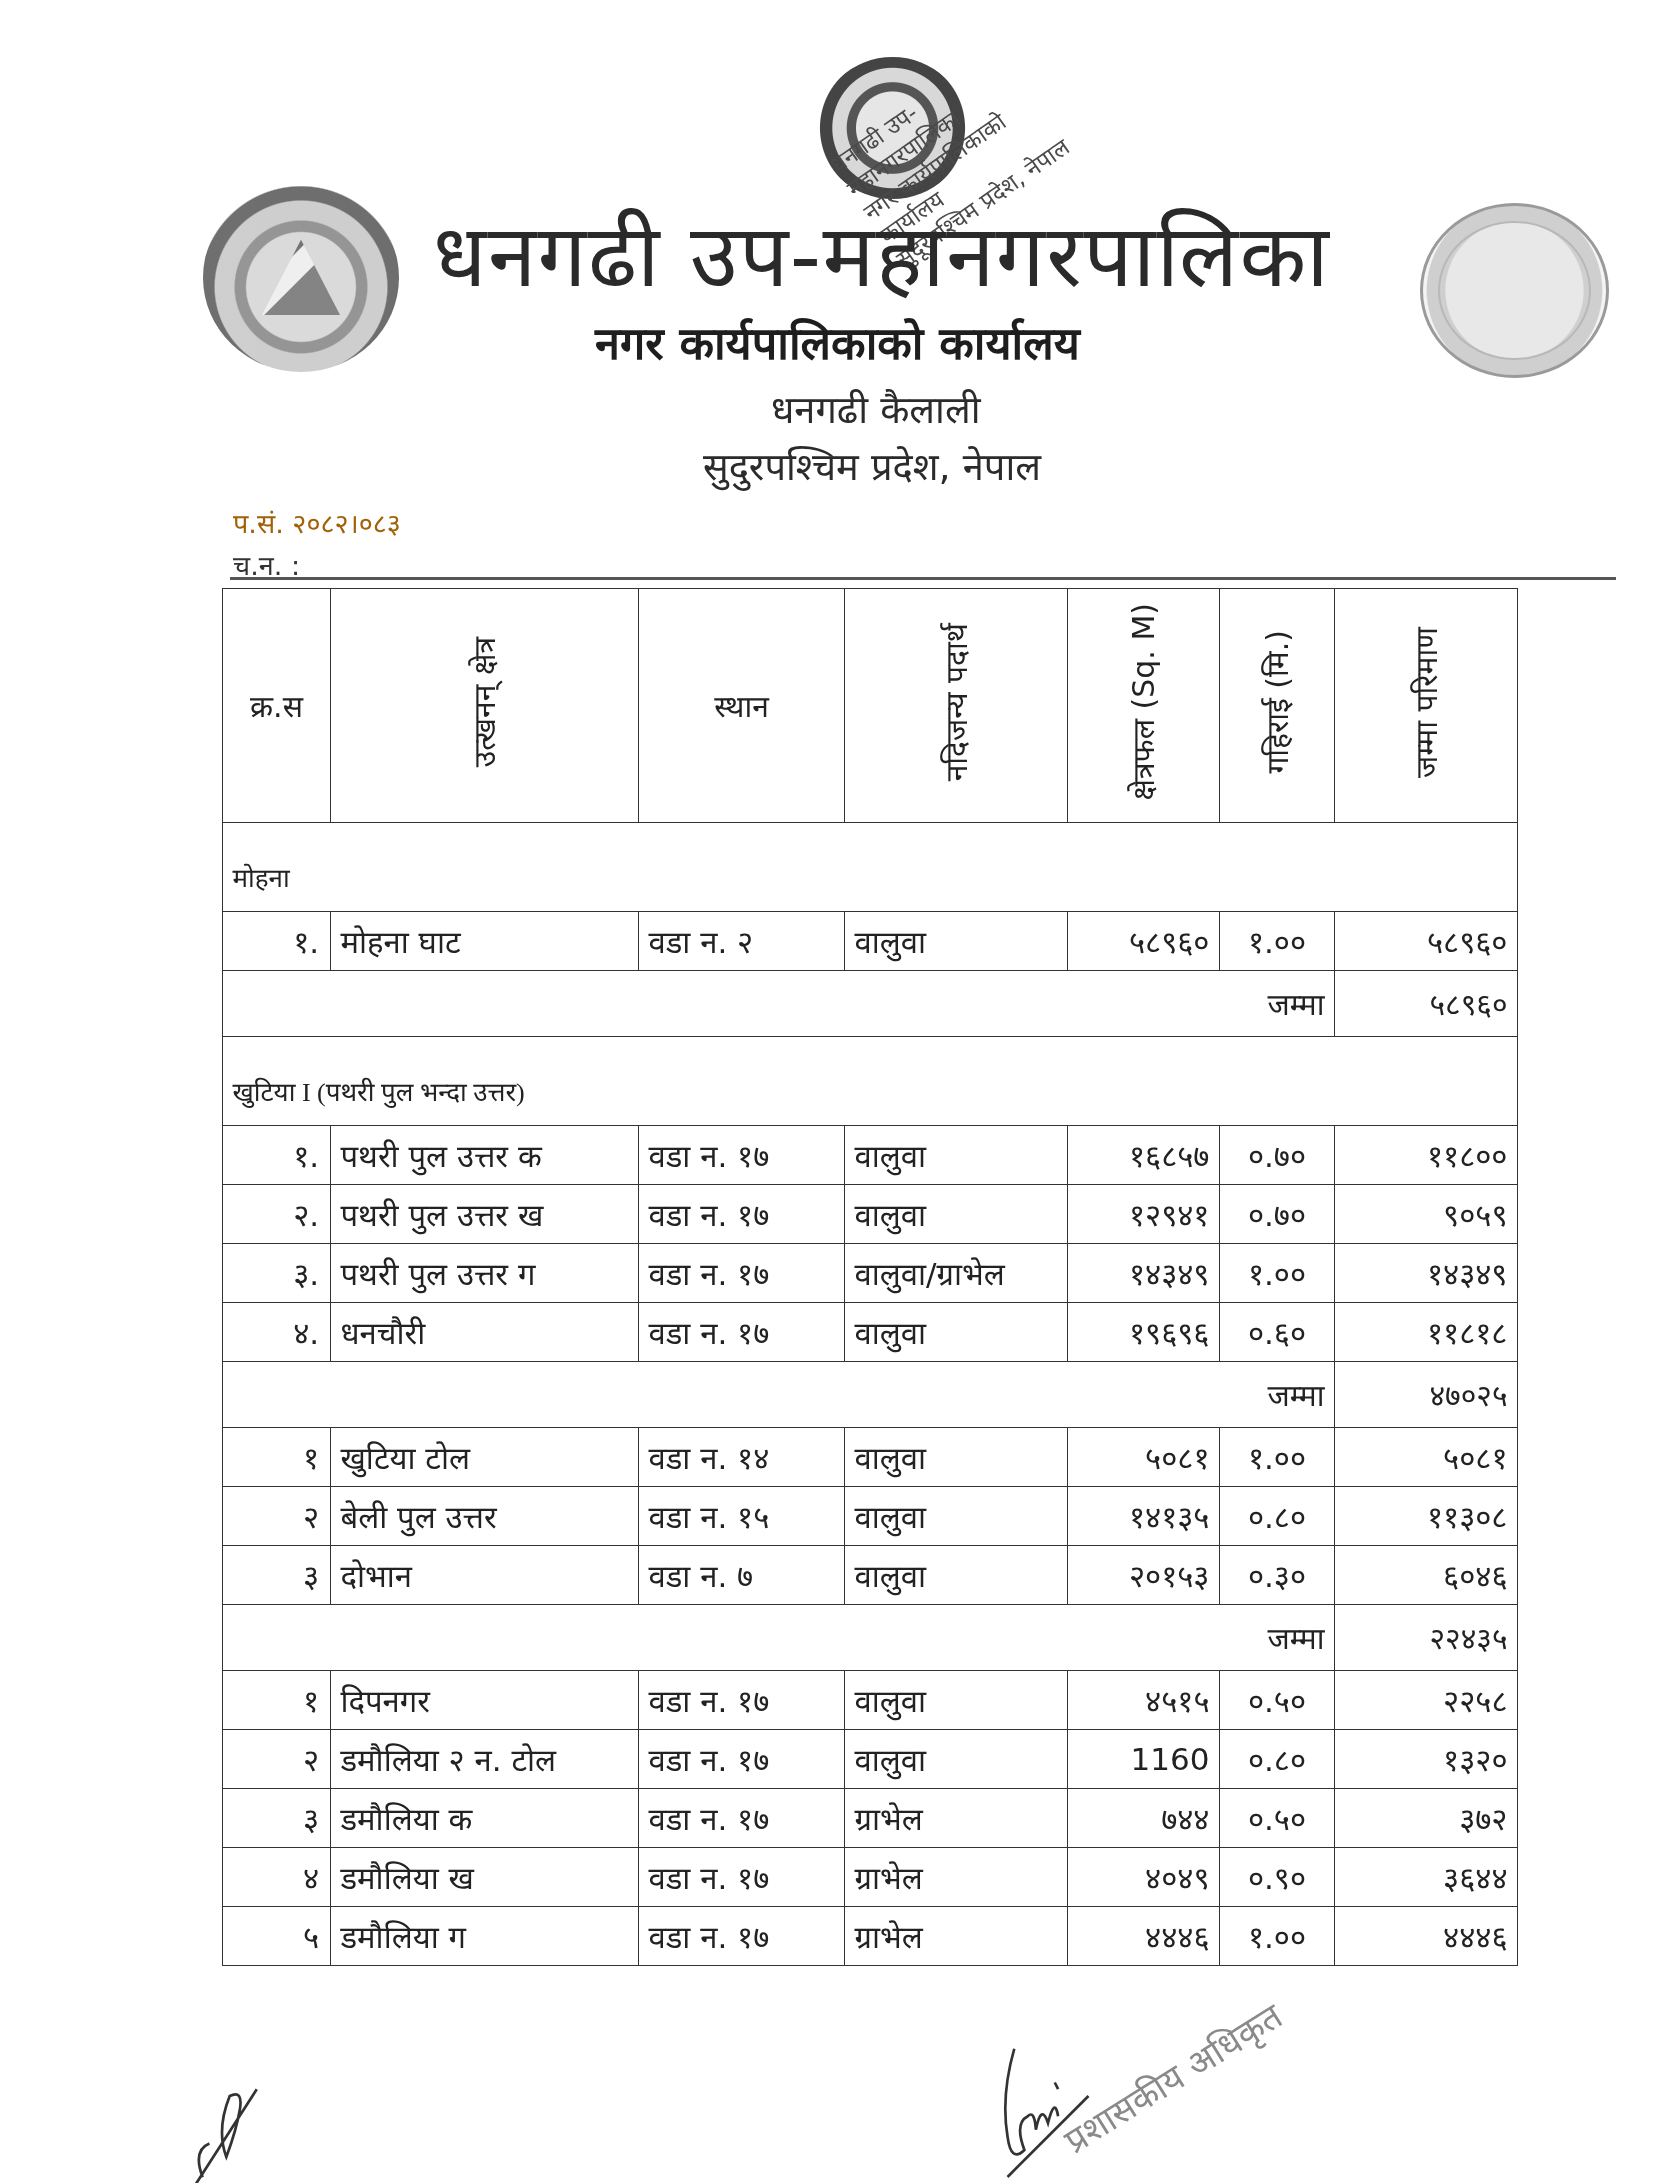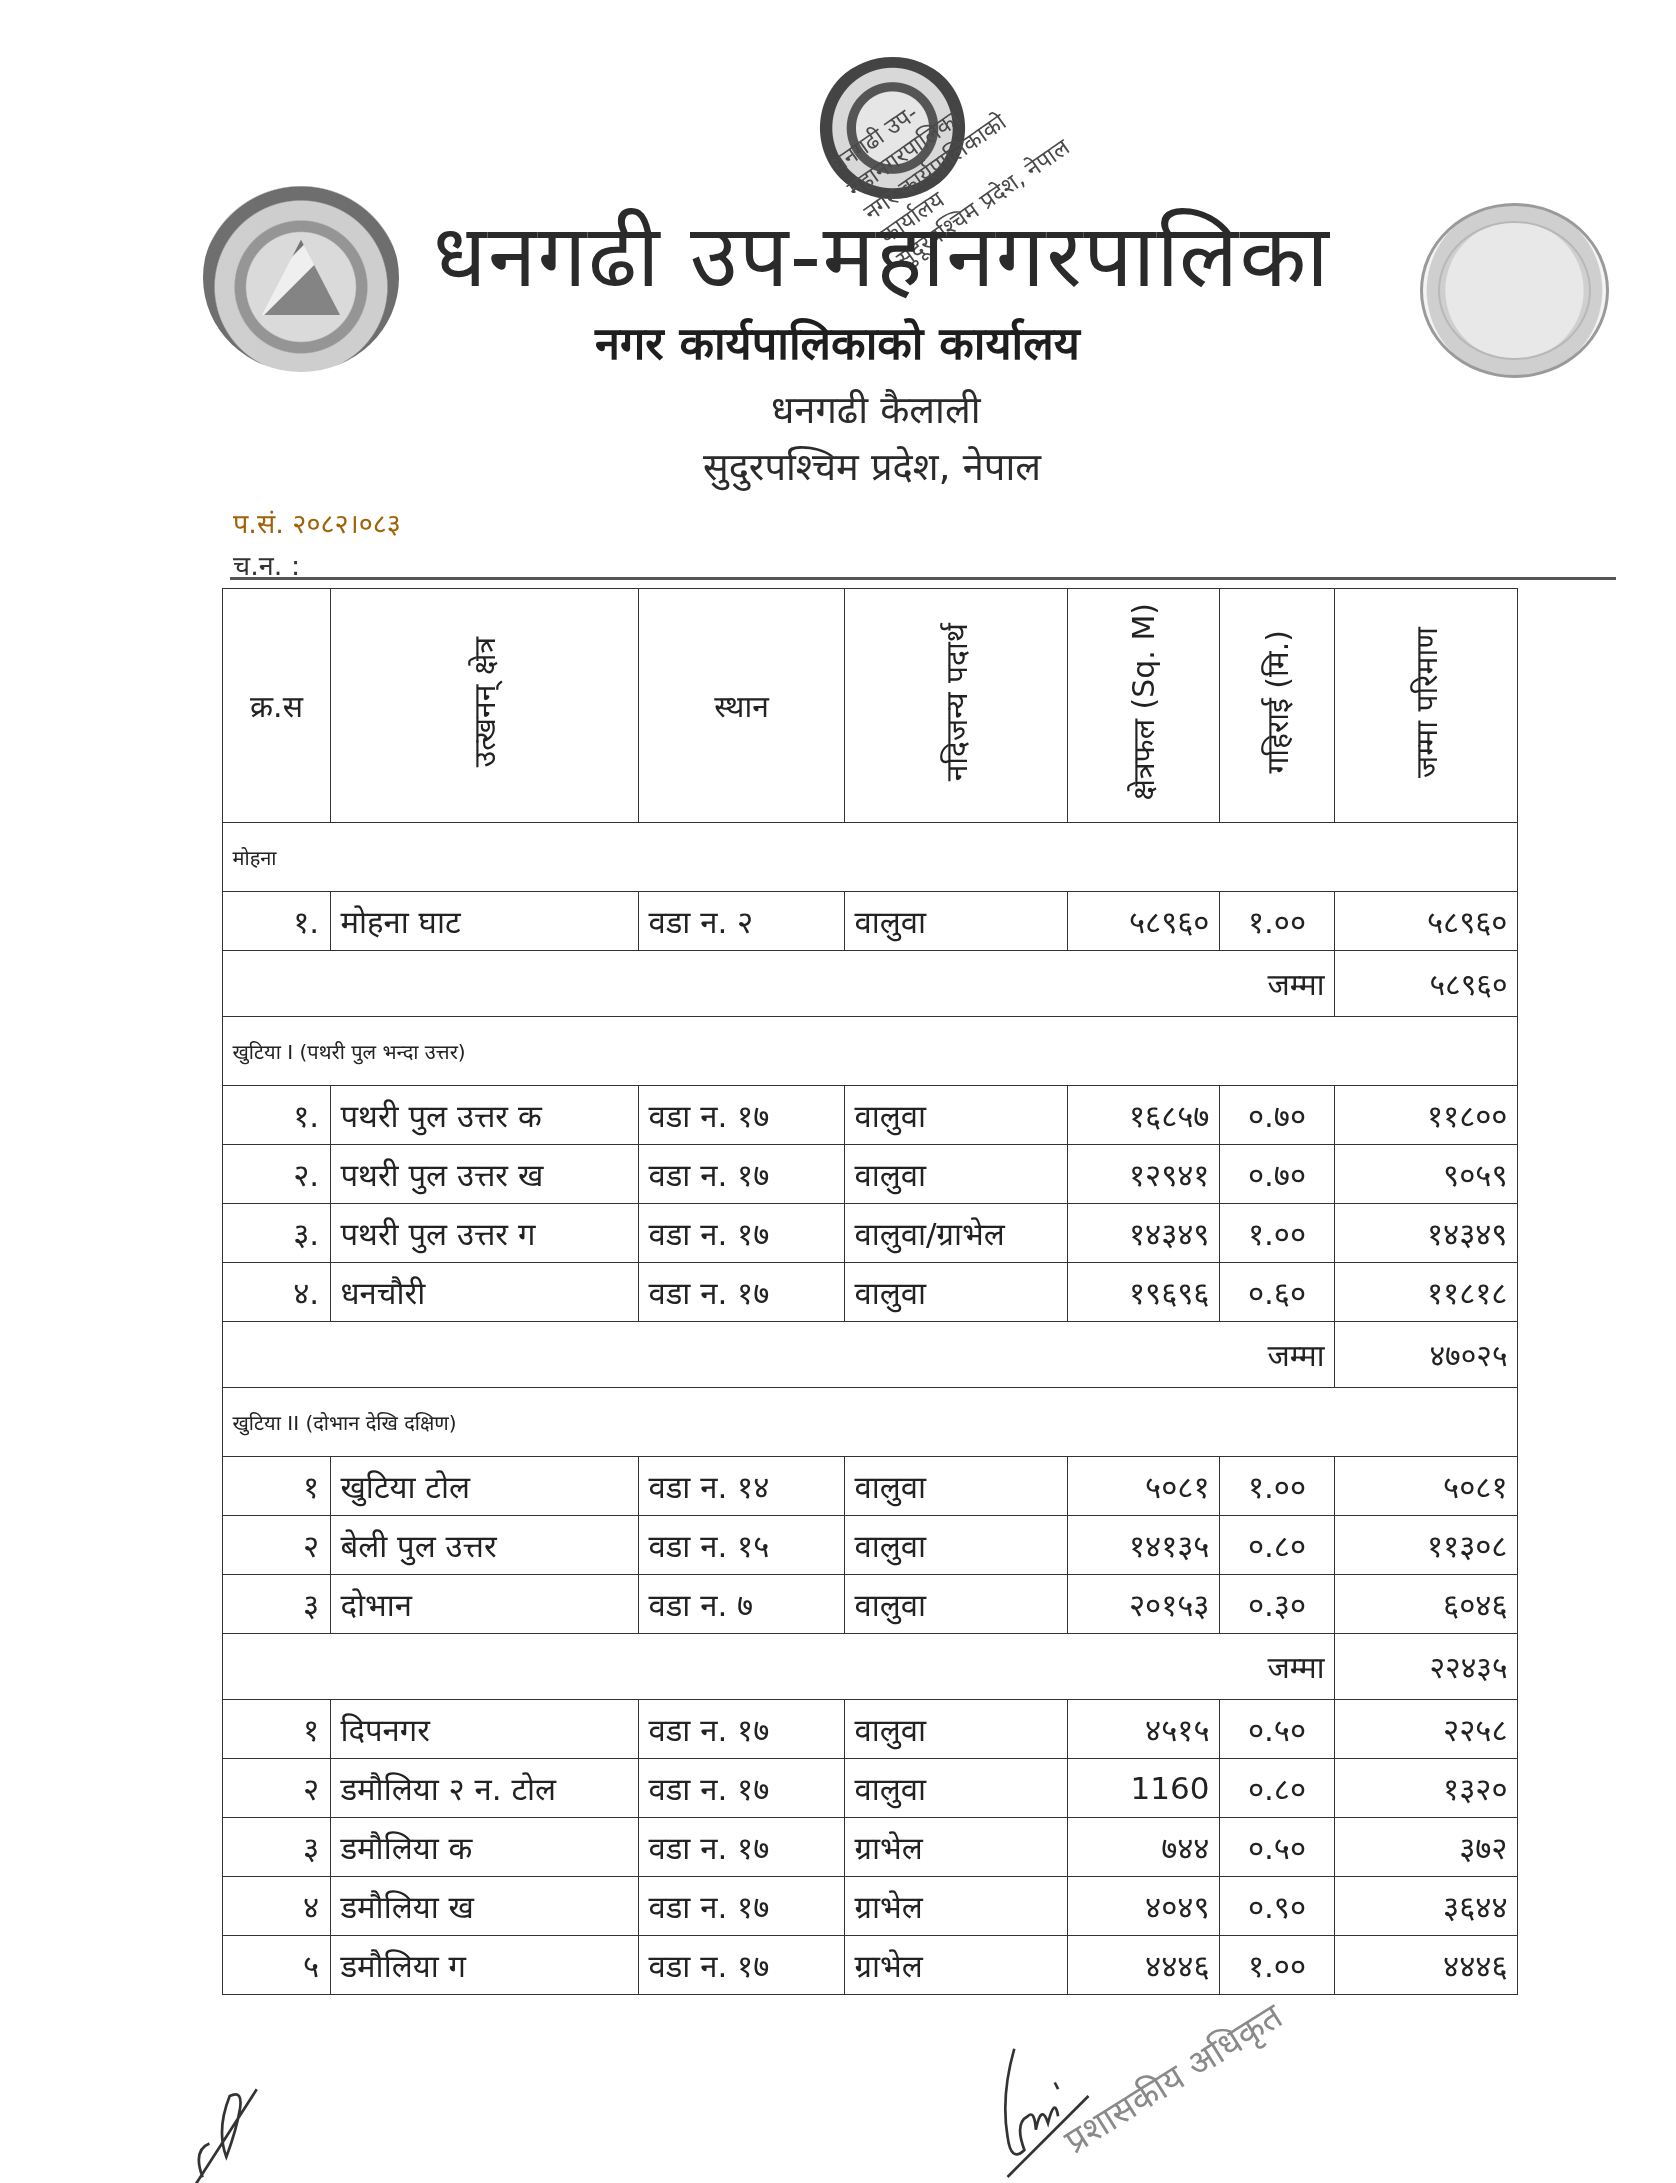--- a/index.html
+++ b/index.html
@@ -37,21 +37,21 @@
   .chalani { left: 233px; top: 546px; font-size: 27px; color: #333; text-align: center; }
   .rule { position: absolute; left: 230px; top: 577px; width: 1386px; height: 2.7px; background: #555; }
 
   
   .tbl { position: absolute; left: 222px; top: 588px; width: 1295px; border-collapse: collapse; table-layout: fixed; }
   .tbl td, .tbl th { border: 1.4px solid #333; padding: 0 9.5px; font-size: 31px; font-weight: normal; vertical-align: middle; color: #222; }
   .tbl th { height: 233px; }
   .tbl .vert { writing-mode: vertical-rl; transform: rotate(180deg); display: inline-block; white-space: nowrap; font-size: 30px; }
   .tbl th .horiz { font-size: 30px; }
   .tbl tr.data td { height: 58px; }
-  .tbl tr.section td { height: 68px; border-left: 1.4px solid #333; border-right: 0; font-size: 20px; }
+  .tbl tr.section td { height: 68px; border-left: 1.4px solid #333; border-right: 0; padding-top: 20px; font-size: 26px; font-family: Liberation Serif, serif; }
   .tbl tr.section td.end { border-left: 0; border-right: 1.4px solid #333; }
   .tbl tr.total td { height: 65px; font-size: 30px; text-align: right; }
   .num { text-align: right; }
   .ctr { text-align: center; }
   .sn { text-align: right; padding-right: 10.8px !important; }
 
   
   .sig-left { position: absolute; left: 189px; top: 2069px; width: 122px; height: 115px; }
   .sig-right { position: absolute; left: 987px; top: 2042px; width: 149px; height: 141px; }
   .stamp-bottom { position: absolute; left: 1055px; top: 2123px; font-size: 35px; color: #8a8a8a; transform: rotate(-32deg); transform-origin: left top; white-space: nowrap; }
@@ -156,24 +156,20 @@
         <td>वडा न. १७</td>
         <td>वालुवा</td>
         <td class="num">१९६९६</td>
         <td class="ctr">०.६०</td>
         <td class="num">११८१८</td>
       </tr>
       <tr class="total">
         <td colspan="6">जम्मा</td>
         <td class="num">४७०२५</td>
       </tr>
-      <tr class="section">
-        <td colspan="6">खुटिया II (दोभान देखि दक्षिण)</td>
-        <td class="end"></td>
-      </tr>
       <tr class="data">
         <td class="sn">१</td>
         <td>खुटिया टोल</td>
         <td>वडा न. १४</td>
         <td>वालुवा</td>
         <td class="num">५०८१</td>
         <td class="ctr">१.००</td>
         <td class="num">५०८१</td>
       </tr>
       <tr class="data">

